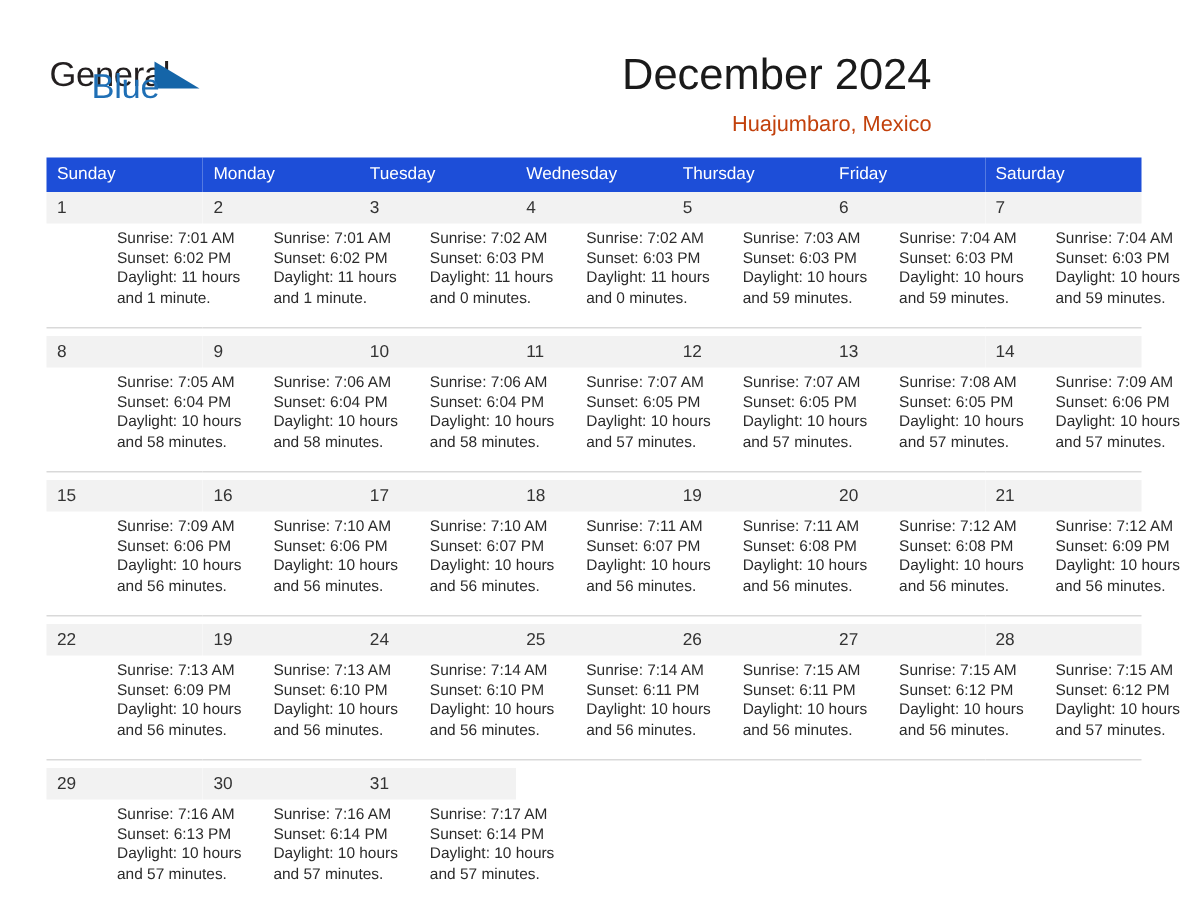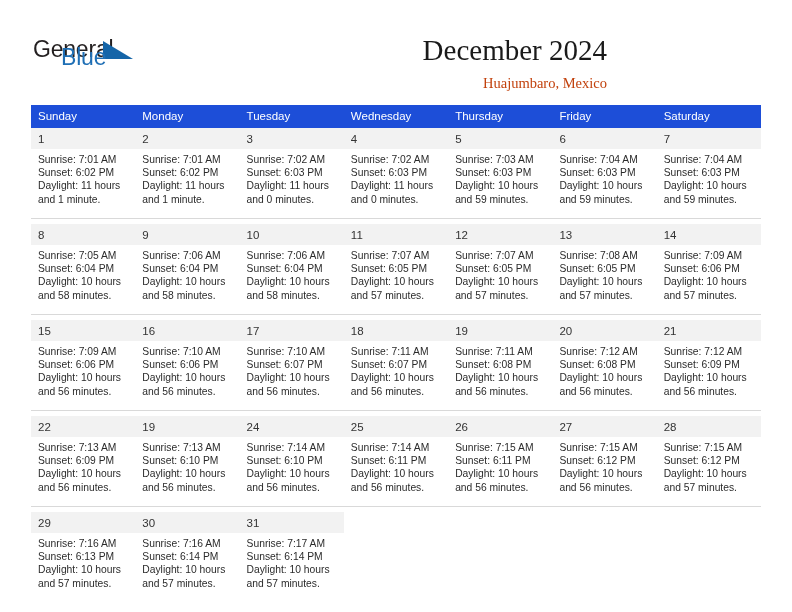--- a/index.html
+++ b/index.html
@@ -63,24 +63,23 @@
     top: 8px;
     font-size: 23px;
     line-height: 26px;
     color: #1f6fb5;
     letter-spacing: -0.2px;
     font-family: "Liberation Sans", sans-serif;
   }
 
   .title-block {
     position: absolute;
-    right: 49px;
+    right: 35px;
     top: 33px;
     text-align: right;
-    font-family: Liberation Serif, serif;
   }
   .cal-title {
     font-size: 29px;
     line-height: 34px;
     color: #1a1a1a;
     font-weight: normal;
     margin: 0;
     white-space: nowrap;
   }
   .cal-subtitle {
@@ -140,20 +139,21 @@
     height: 13px;
   }
   .cell.empty .daynum {
     background: #ffffff;
   }
   .details {
     padding: 4px 4px 0 7px;
     font-size: 10.3px;
     line-height: 13.2px;
     color: #2b2b2b;
+    margin-left: 40px;
   }
   .details div {
     white-space: nowrap;
   }
 </style>
 </head>
 <body>
 
 <div class="page">
 

